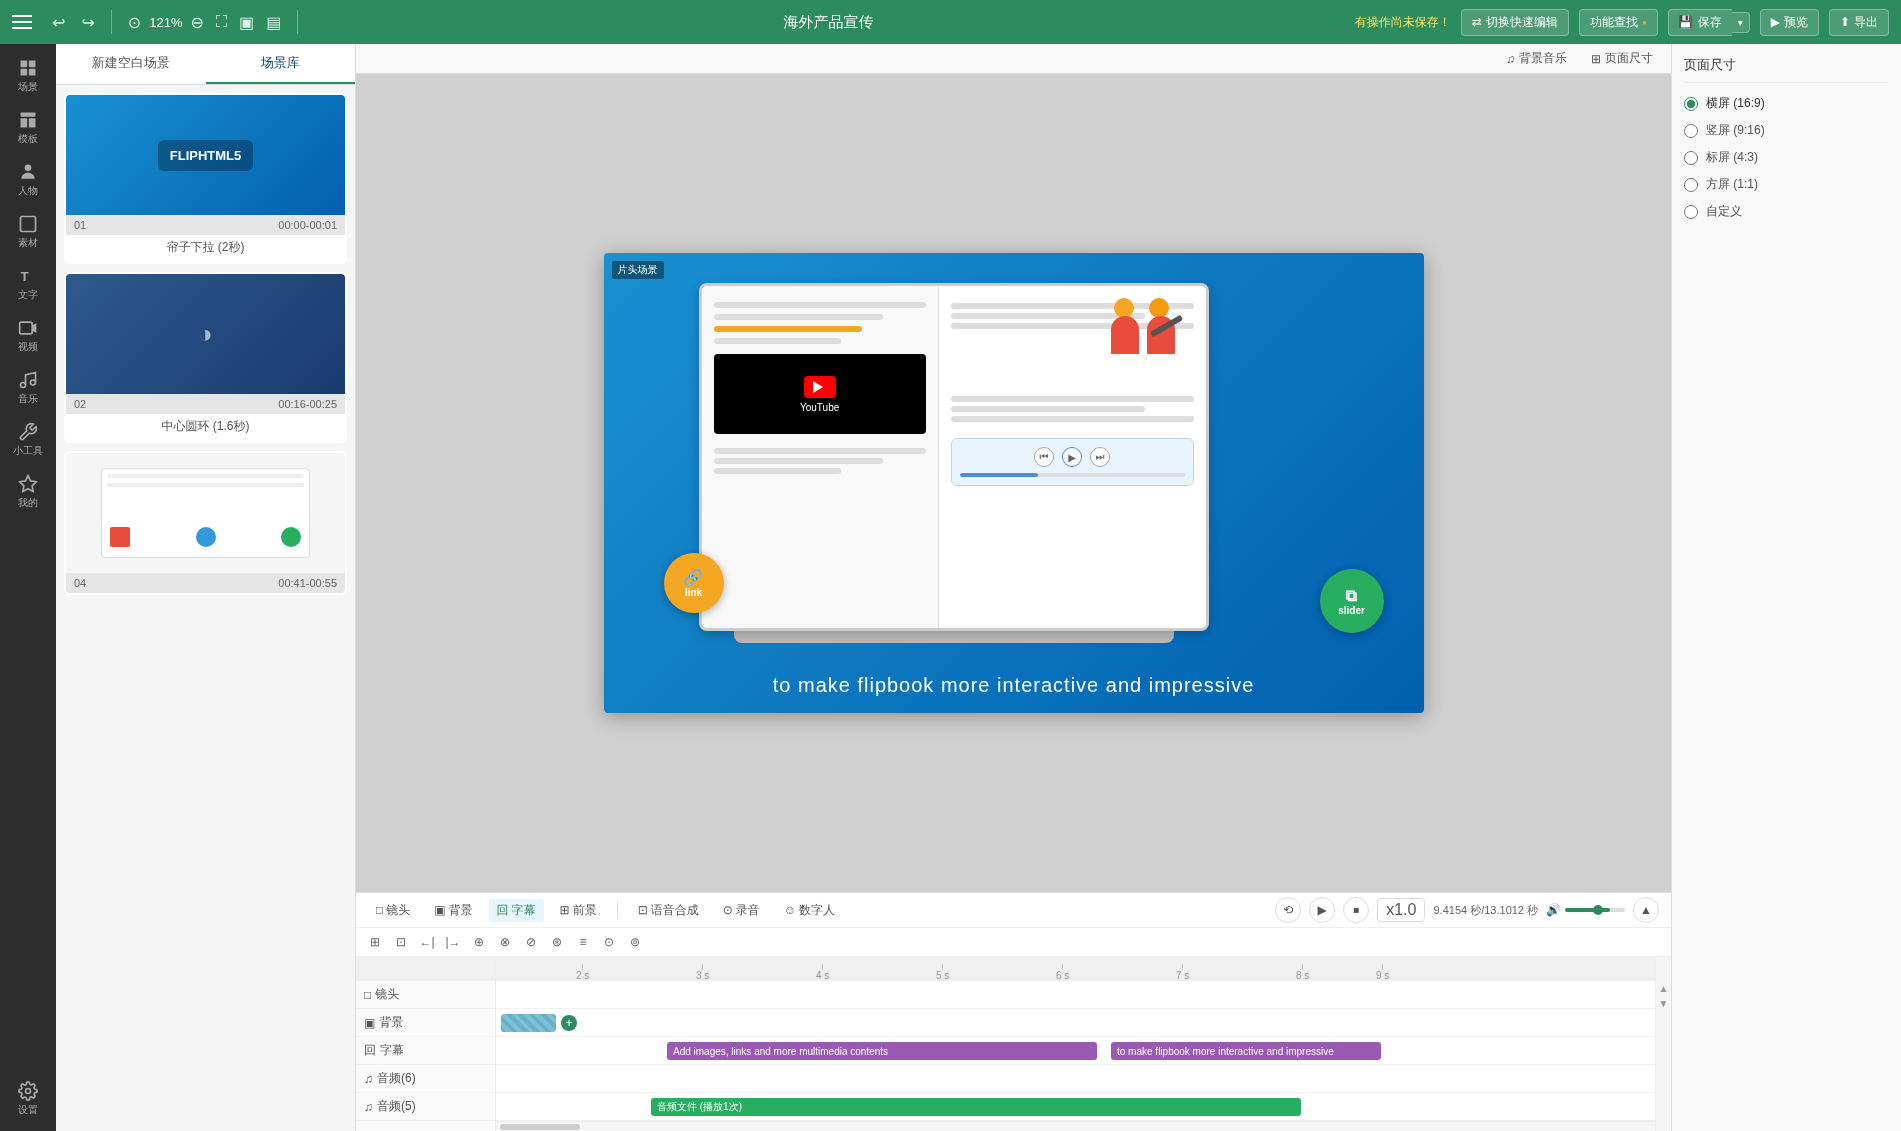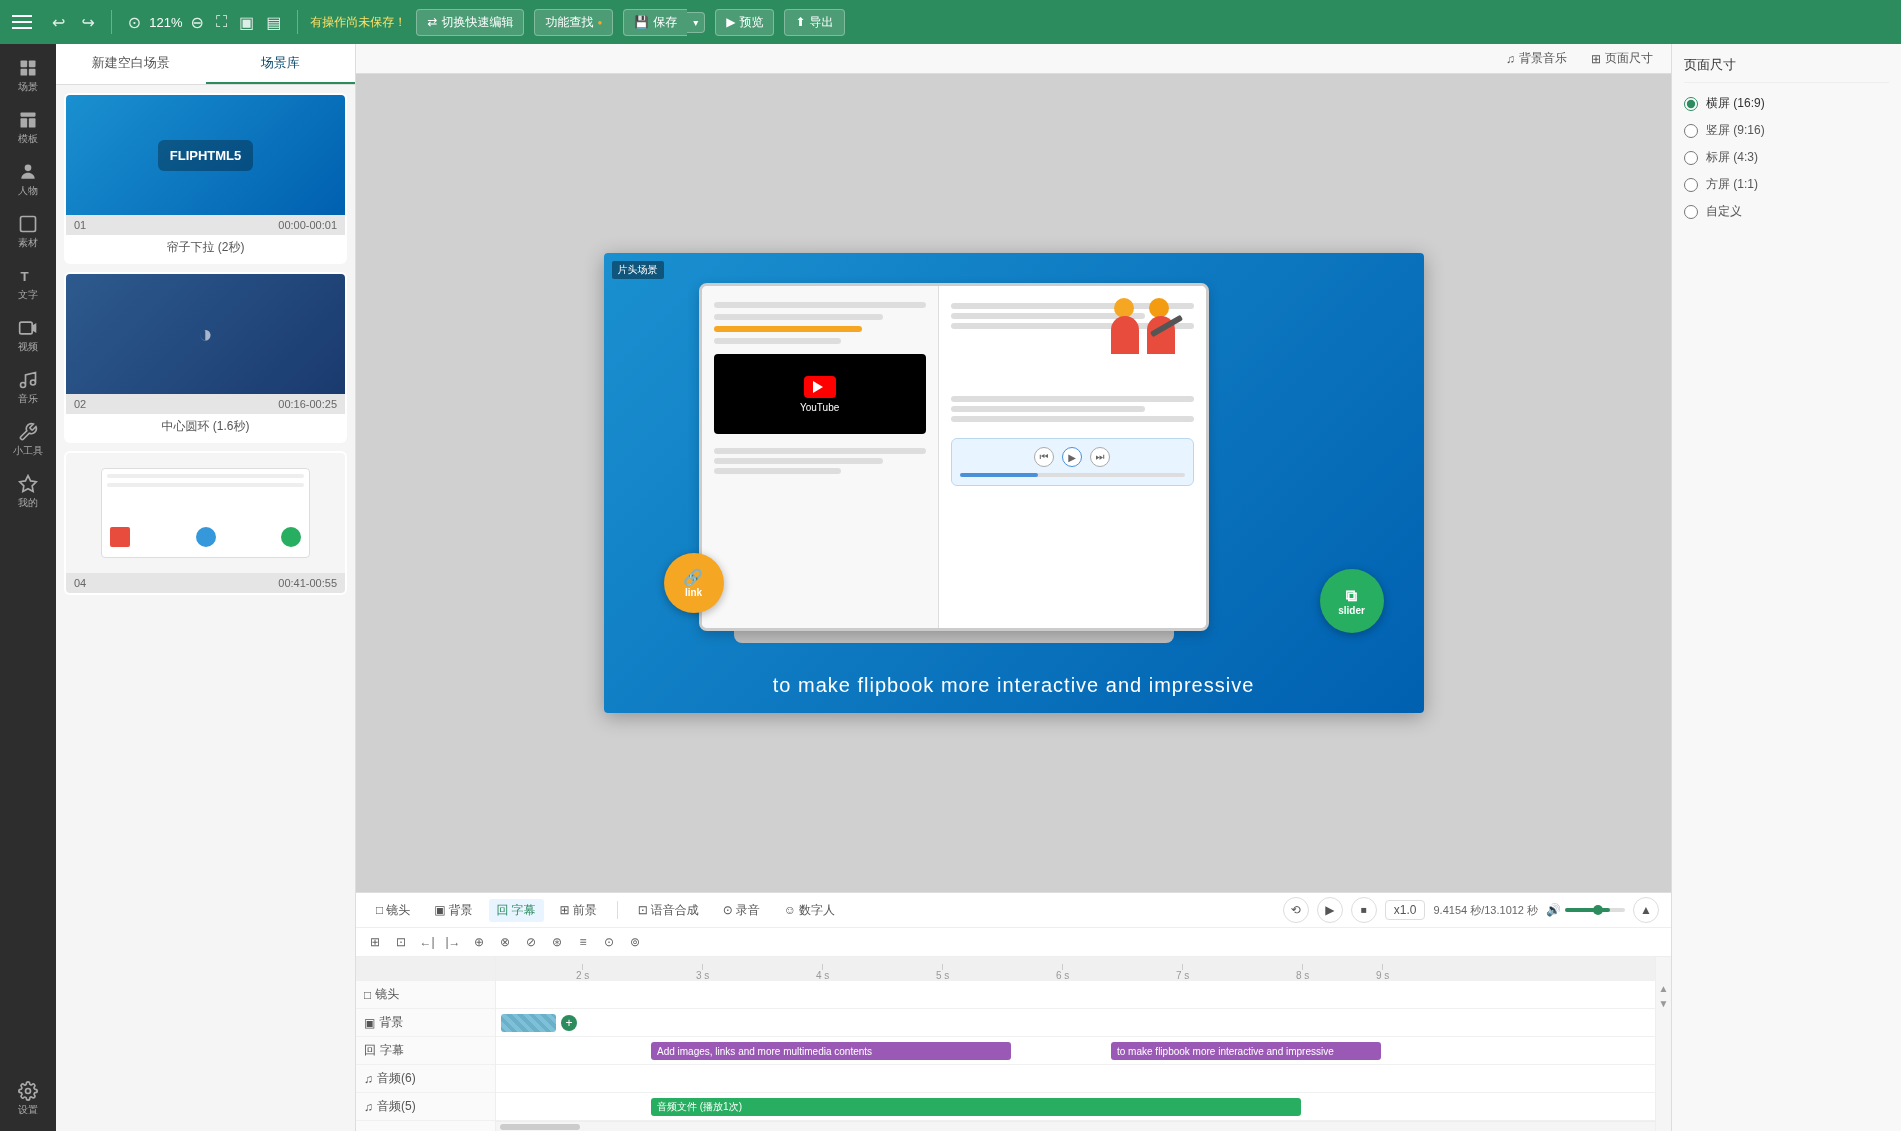--- a/index.html
+++ b/index.html
@@ -72,21 +72,21 @@
     .slide-subtitle { position: absolute; bottom: 16px; left: 0; right: 0; text-align: center; color: #fff; font-size: 20px; font-weight: 300; letter-spacing: 1px; }
 
     
     .bottom-area { display: flex; flex-direction: column; background: #fff; border-top: 1px solid #ddd; }
     .timeline-toolbar { display: flex; align-items: center; padding: 4px 12px; gap: 8px; border-bottom: 1px solid #eee; }
     .tl-tool-btn { display: flex; align-items: center; gap: 3px; font-size: 12px; color: #555; cursor: pointer; padding: 3px 8px; border-radius: 3px; }
     .tl-tool-btn:hover, .tl-tool-btn.active { background: #e8f4ff; color: #2d8c5e; }
     .tl-sep { width: 1px; height: 18px; background: #ddd; margin: 0 4px; }
     .tl-right { margin-left: auto; display: flex; align-items: center; gap: 8px; }
     .tl-playback-btn { width: 26px; height: 26px; border-radius: 50%; border: 1px solid #ddd; background: #fff; display: flex; align-items: center; justify-content: center; cursor: pointer; font-size: 12px; color: #555; }
-    .tl-speed { border: 1px solid #ddd; border-radius: 4px; padding: 2px 8px; font-size: 12px; color: #555; cursor: pointer; }
+    .tl-speed { border: 1px solid #ddd; border-radius: 4px; padding: 2px 8px; font-size: 16px; color: #555; cursor: pointer; }
     .tl-time { font-size: 11px; color: #666; }
     .tl-volume { display: flex; align-items: center; gap: 4px; }
     .tl-volume-slider { width: 60px; height: 4px; background: #ddd; border-radius: 2px; position: relative; }
     .tl-volume-fill { height: 100%; width: 75%; background: #2d8c5e; border-radius: 2px; }
     .tl-volume-knob { width: 10px; height: 10px; background: #2d8c5e; border-radius: 50%; position: absolute; right: 22px; top: -3px; }
 
     
     .timeline-edit-tools { display: flex; align-items: center; padding: 3px 8px; gap: 4px; border-bottom: 1px solid #eee; }
     .edit-tool-btn { width: 22px; height: 22px; display: flex; align-items: center; justify-content: center; border: none; background: none; cursor: pointer; color: #666; font-size: 12px; border-radius: 3px; }
 
@@ -131,20 +131,21 @@
   <div class="topbar-divider"></div>
   <div class="topbar-zoom">
     <button class="topbar-btn">⊙</button>
     <span>121%</span>
     <button class="topbar-btn">⊖</button>
     <button class="topbar-btn">⛶</button>
     <button class="topbar-btn">▣</button>
     <button class="topbar-btn">▤</button>
   </div>
   <div class="topbar-divider"></div>
+  <div class="topbar-title">海外产品宣传</div>
   <div class="topbar-right">
     <span class="topbar-warning">有操作尚未保存！</span>
     <button class="topbar-action-btn">
       <span>⇄</span>
       <span>切换快速编辑</span>
     </button>
     <button class="topbar-action-btn">
       <span>功能查找</span>
       <span style="color:#f5a623; font-size:8px;">●</span>
     </button>
@@ -514,21 +515,21 @@
           </div>
 
           <div class="tl-track-row"></div>
 
           <div class="tl-track-row">
             <div class="tl-clip bg-clip" style="left:5px;width:55px;"></div>
             <div class="tl-add-btn" style="left:65px;">+</div>
           </div>
 
           <div class="tl-track-row">
-            <div class="tl-clip text-clip" style="left:155px;width:360px;">Add images, links and more multimedia contents</div>
+            <div class="tl-clip text-clip" style="left:171px;width:430px;">Add images, links and more multimedia contents</div>
             <div class="tl-clip text-clip" style="left:615px;width:270px;">to make flipbook more interactive and impressive</div>
           </div>
 
           <div class="tl-track-row">
           </div>
 
           <div class="tl-track-row">
             <div class="tl-clip audio-clip" style="left:155px;width:650px;background:#27ae60;">音频文件 (播放1次)</div>
           </div>
 

